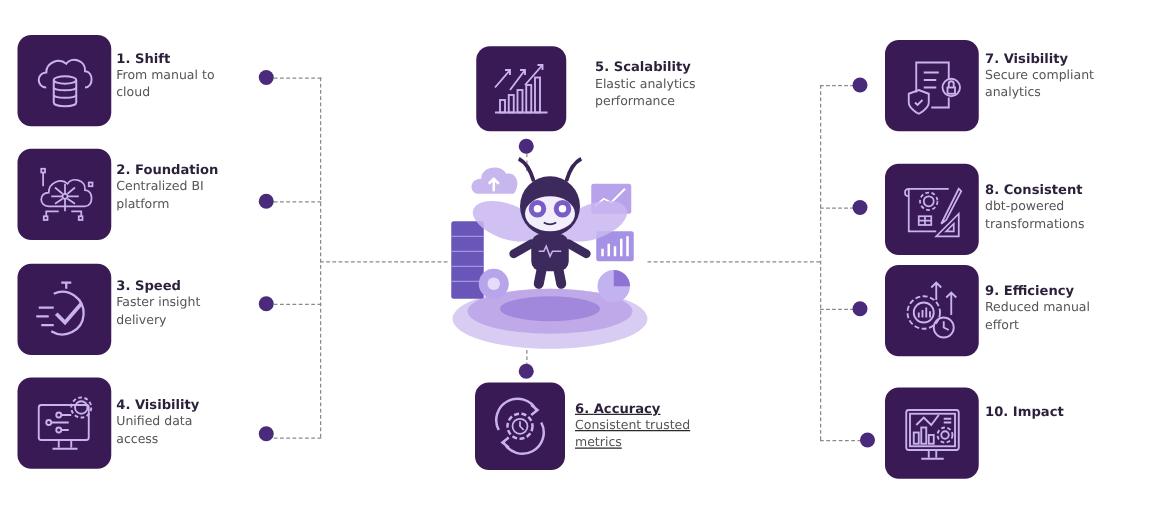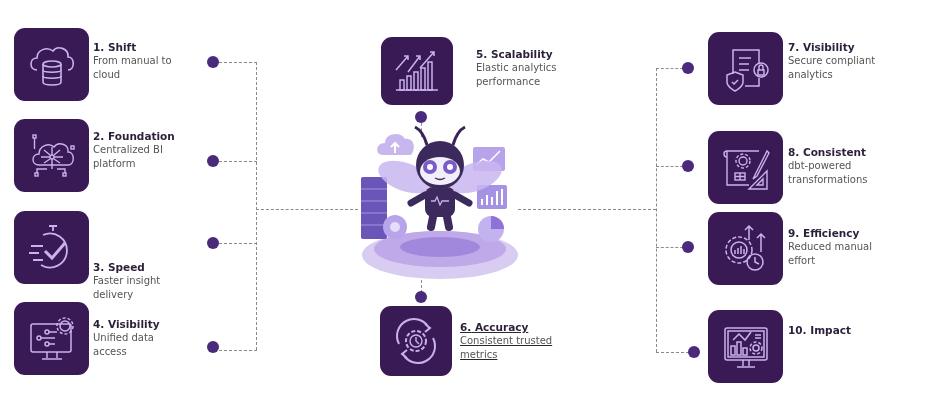--- a/index.html
+++ b/index.html
@@ -82,21 +82,21 @@
 </div>
 
 <div class="tile" style="left:14px;top:211px;">
   <svg viewBox="0 0 54 54" fill="none" stroke="#c9b3ee" stroke-width="1.8">
     <path d="M24 5 H32 M28 5 V10"></path>
     <path d="M18 14 A17 17 0 1 1 16 44"></path>
     <path d="M20 30 L27 37 L40 22" stroke-width="3"></path>
     <path d="M6 25 H18 M4 32 H14 M8 39 H18"></path>
   </svg>
 </div>
-<div class="label" style="left:93px;top:223px;margin-top:38px;">
+<div class="label" style="left:93px;top:223px;">
   <div class="title"><span>3.</span> <span>Speed</span></div>
   <div class="desc">Faster insight
 delivery</div>
 </div>
 
 <div class="tile" style="left:14px;top:302px;">
   <svg viewBox="0 0 54 54" fill="none" stroke="#c9b3ee" stroke-width="1.5">
     <rect x="6" y="12" width="40" height="28" rx="2"></rect>
     <path d="M22 40 V46 M32 40 V46 M17 47 H37"></path>
     <circle cx="40" cy="14" r="5"></circle>

